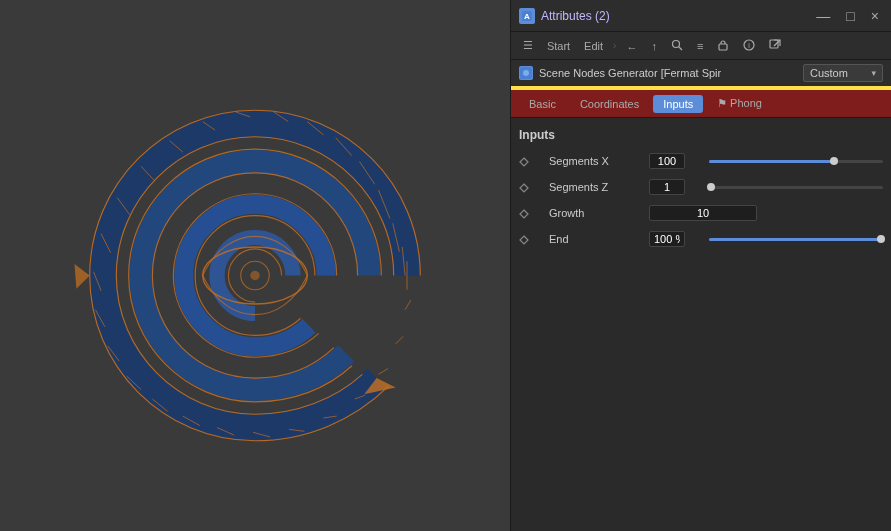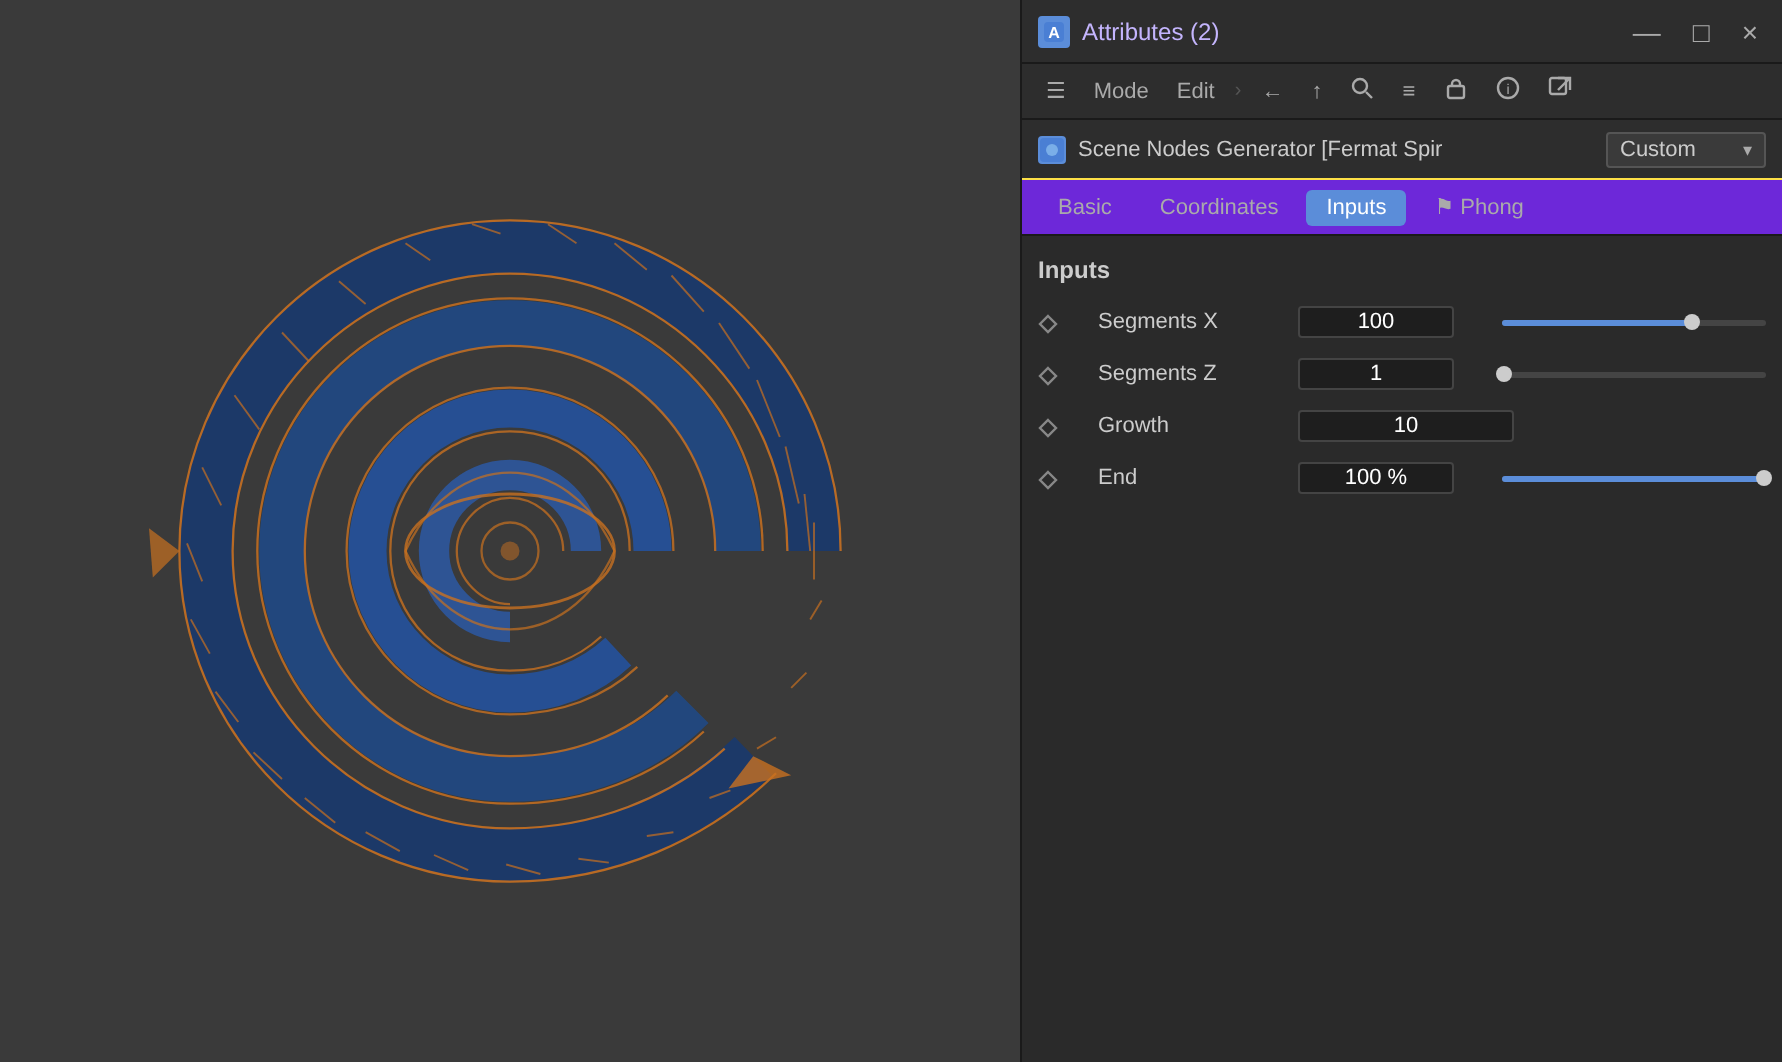--- a/index.html
+++ b/index.html
@@ -103,21 +103,21 @@
       font-size: 10px;
     }
 
     
     #scene-node-row {
       display: flex;
       align-items: center;
       padding: 5px 8px;
       gap: 6px;
       height: 30px;
-      border-bottom: 1px solid #fde047;
+      border-bottom: 4px solid #fde047;
       background: #2d2d2d;
     }
     #scene-node-icon {
       width: 14px;
       height: 14px;
       background: #5b8dd9;
       border-radius: 2px;
       flex-shrink: 0;
     }
     #scene-node-label {
@@ -143,21 +143,21 @@
     }
     #custom-dropdown span { color: #ccc; font-size: 11px; }
     #custom-dropdown .arrow { color: #aaa; font-size: 9px; }
 
     
     #tabs {
       display: flex;
       align-items: center;
       padding: 4px 8px;
       gap: 4px;
-      background: #6d28d9;
+      background: #7f1d1d;
       border-bottom: 1px solid #1a1a1a;
     }
     .tab {
       padding: 3px 10px;
       border-radius: 3px;
       cursor: pointer;
       font-size: 11px;
       color: #aaa;
       background: none;
       border: none;
@@ -205,21 +205,21 @@
       flex-shrink: 0;
     }
     .param-value-box {
       background: #1e1e1e;
       border: 1px solid #444;
       border-radius: 2px;
       color: #fff;
       font-size: 11px;
       padding: 1px 4px;
       text-align: center;
-      width: 78px;
+      width: 36px;
       flex-shrink: 0;
     }
     .param-slider-track {
       flex: 1;
       height: 3px;
       background: #444;
       border-radius: 2px;
       position: relative;
       margin-left: 4px;
     }
@@ -336,21 +336,21 @@
     </div>
     <div id="title-controls">
       <button class="win-btn">—</button>
       <button class="win-btn">□</button>
       <button class="win-btn">×</button>
     </div>
   </div>
 
   <div id="toolbar">
     <button class="toolbar-btn">☰</button>
-    <button class="toolbar-btn">Mode</button>
+    <button class="toolbar-btn">Start</button>
     <button class="toolbar-btn">Edit</button>
     <span class="toolbar-sep">›</span>
     <button class="toolbar-btn">←</button>
     <button class="toolbar-btn">↑</button>
     <button class="toolbar-btn">
       <svg width="12" height="12" viewBox="0 0 12 12" fill="none">
         <circle cx="5" cy="5" r="3.5" stroke="#aaa" stroke-width="1.2"></circle>
         <line x1="8" y1="8" x2="11" y2="11" stroke="#aaa" stroke-width="1.2"></line>
       </svg>
     </button>

